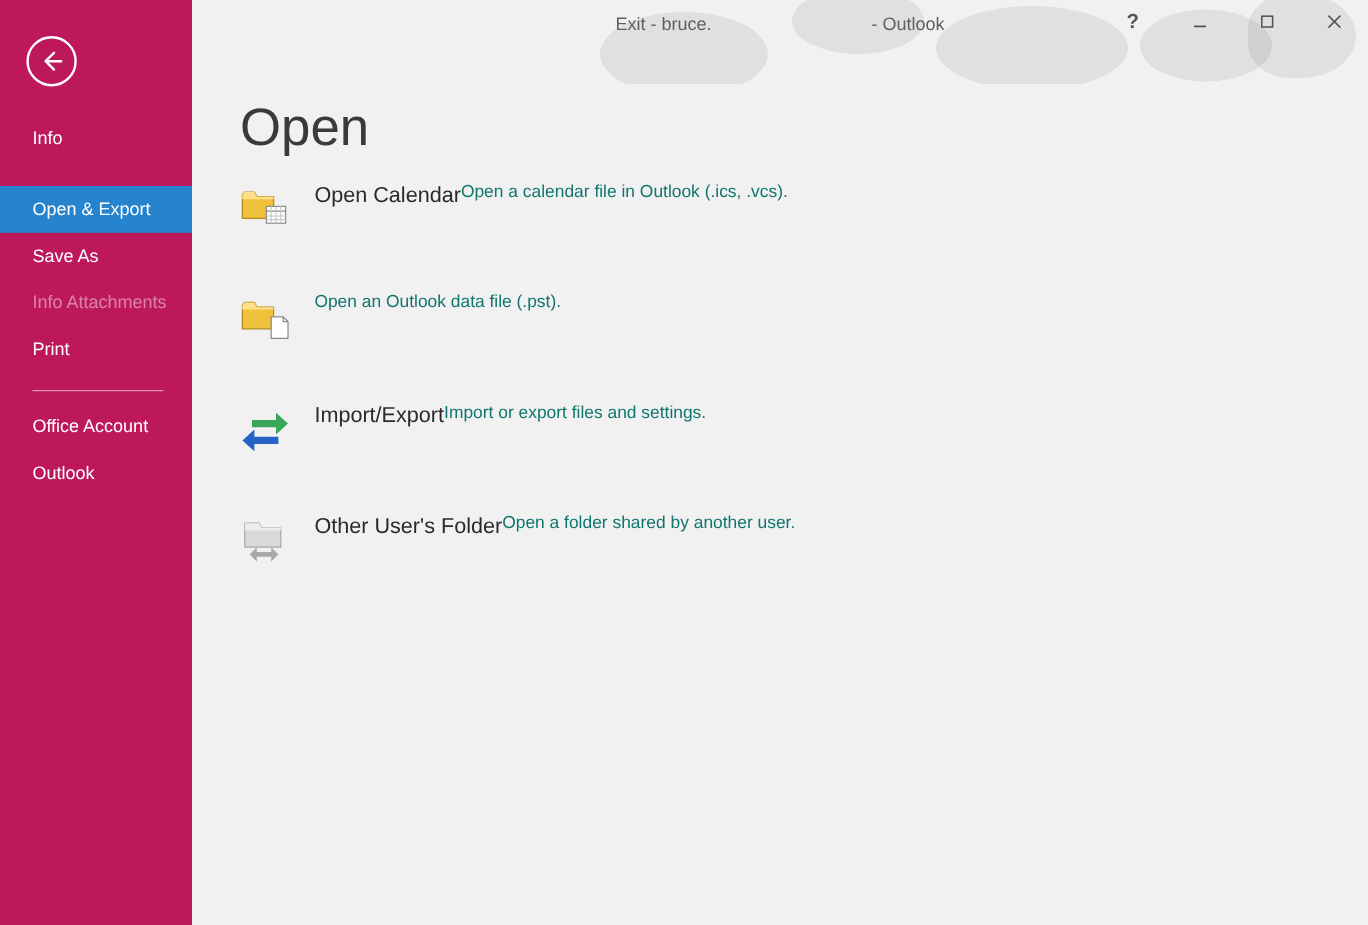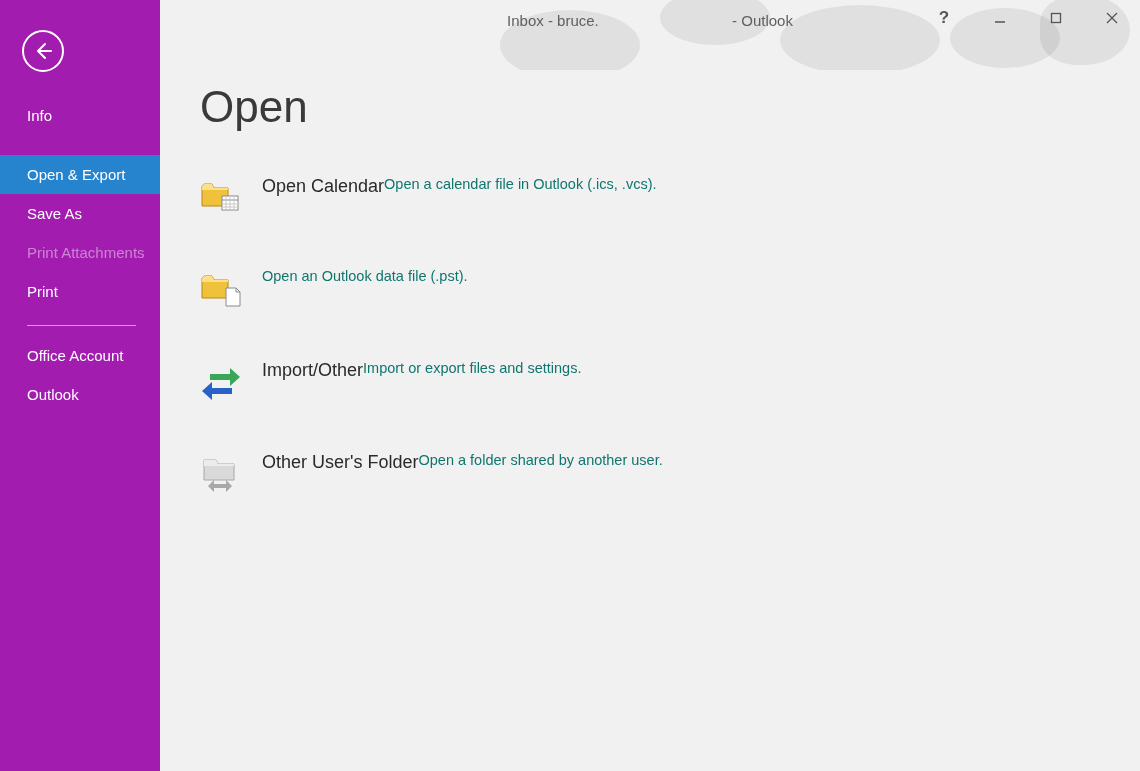--- a/index.html
+++ b/index.html
@@ -12,21 +12,21 @@
       position: relative;
     }
     .app {
       display: flex;
       width: 100%;
       height: 100%;
     }
     
     .sidebar {
       width: 160px;
-      background: #a21caf;
+      background: #be185d;
       color: #fff;
       display: flex;
       flex-direction: column;
       padding-top: 30px;
     }
     .back-btn {
       width: 42px;
       height: 42px;
       border: 2px solid #fff;
       border-radius: 50%;
@@ -116,21 +116,21 @@
     }
     
     .content {
       padding: 42px 0 0 40px;
     }
     .page-title {
       font-size: 44px;
       font-weight: 300;
       color: #3a3a3a;
       font-family: "Segoe UI Light","Segoe UI",Arial,sans-serif;
-      margin-bottom: 44px;
+      margin-bottom: 20px;
     }
     .option {
       display: flex;
       align-items: flex-start;
       margin-bottom: 50px;
       cursor: pointer;
     }
     .option-icon {
       width: 42px;
       height: 42px;
@@ -159,40 +159,40 @@
   <div class="sidebar">
     <div class="back-btn">
       <svg width="20" height="20" viewBox="0 0 20 20">
         <path d="M12 3 L5 10 L12 17 M5 10 H18" stroke="#fff" stroke-width="2" fill="none" stroke-linecap="round" stroke-linejoin="round"></path>
       </svg>
     </div>
     <div class="nav">
       <div class="nav-item">Info</div>
       <div class="nav-item selected">Open &amp; Export</div>
       <div class="nav-item">Save As</div>
-      <div class="nav-item disabled">Print Attachments</div>
+      <div class="nav-item disabled">Info Attachments</div>
       <div class="nav-item">Print</div>
       <div class="nav-divider"></div>
       <div class="nav-item">Office Account</div>
       <div class="nav-item">Outlook</div>
     </div>
   </div>
 
   <div class="main">
 
     <div class="bg-decor">
       <div class="blob" style="width:140px;height:70px;top:10px;left:340px;"></div>
       <div class="blob" style="width:110px;height:55px;top:-10px;left:500px;"></div>
       <div class="blob" style="width:160px;height:70px;top:5px;left:620px;"></div>
       <div class="blob" style="width:110px;height:60px;top:8px;left:790px;"></div>
       <div class="blob" style="width:90px;height:70px;top:-5px;left:880px;border-radius:40% 50% 50% 40%;"></div>
     </div>
 
     <div class="titlebar">
-      <span class="titlebar-text">Inbox - bruce.                                - Outlook</span>
+      <span class="titlebar-text">Exit - bruce.                                - Outlook</span>
       <div class="titlebar-controls">
         <div class="title-ctrl help-btn">
           <span>?</span>
         </div>
         <div class="title-ctrl">
           <svg width="12" height="12" viewBox="0 0 12 12">
               <line x1="1" y1="10" x2="11" y2="10" stroke="#555" stroke-width="1.5"></line>
             </svg>
         </div>
         <div class="title-ctrl">
@@ -247,21 +247,21 @@
       </div>
 
       <div class="option">
         <div class="option-icon">
           <svg width="42" height="42" viewBox="0 0 42 42">
             <path d="M10 14 L30 14 L30 8 L40 17 L30 26 L30 20 L10 20 Z" fill="#3aa657"></path>
             <path d="M32 28 L12 28 L12 22 L2 31 L12 40 L12 34 L32 34 Z" fill="#2962c6"></path>
           </svg>
         </div>
         <div class="option-text">
-          <div class="option-title">Import/Other</div>
+          <div class="option-title">Import/Export</div>
           <div class="option-desc">Import or export files and settings.</div>
         </div>
       </div>
 
       <div class="option">
         <div class="option-icon">
           <svg width="42" height="42" viewBox="0 0 42 42">
             <path d="M4 8 L4 28 L34 28 L34 12 L18 12 L16 8 Z" fill="#d9d9d9" stroke="#a8a8a8" stroke-width="1"></path>
             <path d="M4 8 L16 8 L18 12 L34 12 L34 14 L4 14 Z" fill="#ececec"></path>
             <path d="M14 32 L26 32 L26 28 L32 34 L26 40 L26 36 L14 36 Z M14 32 L14 28 L8 34 L14 40 L14 36 Z" fill="#a8a8a8"></path>

